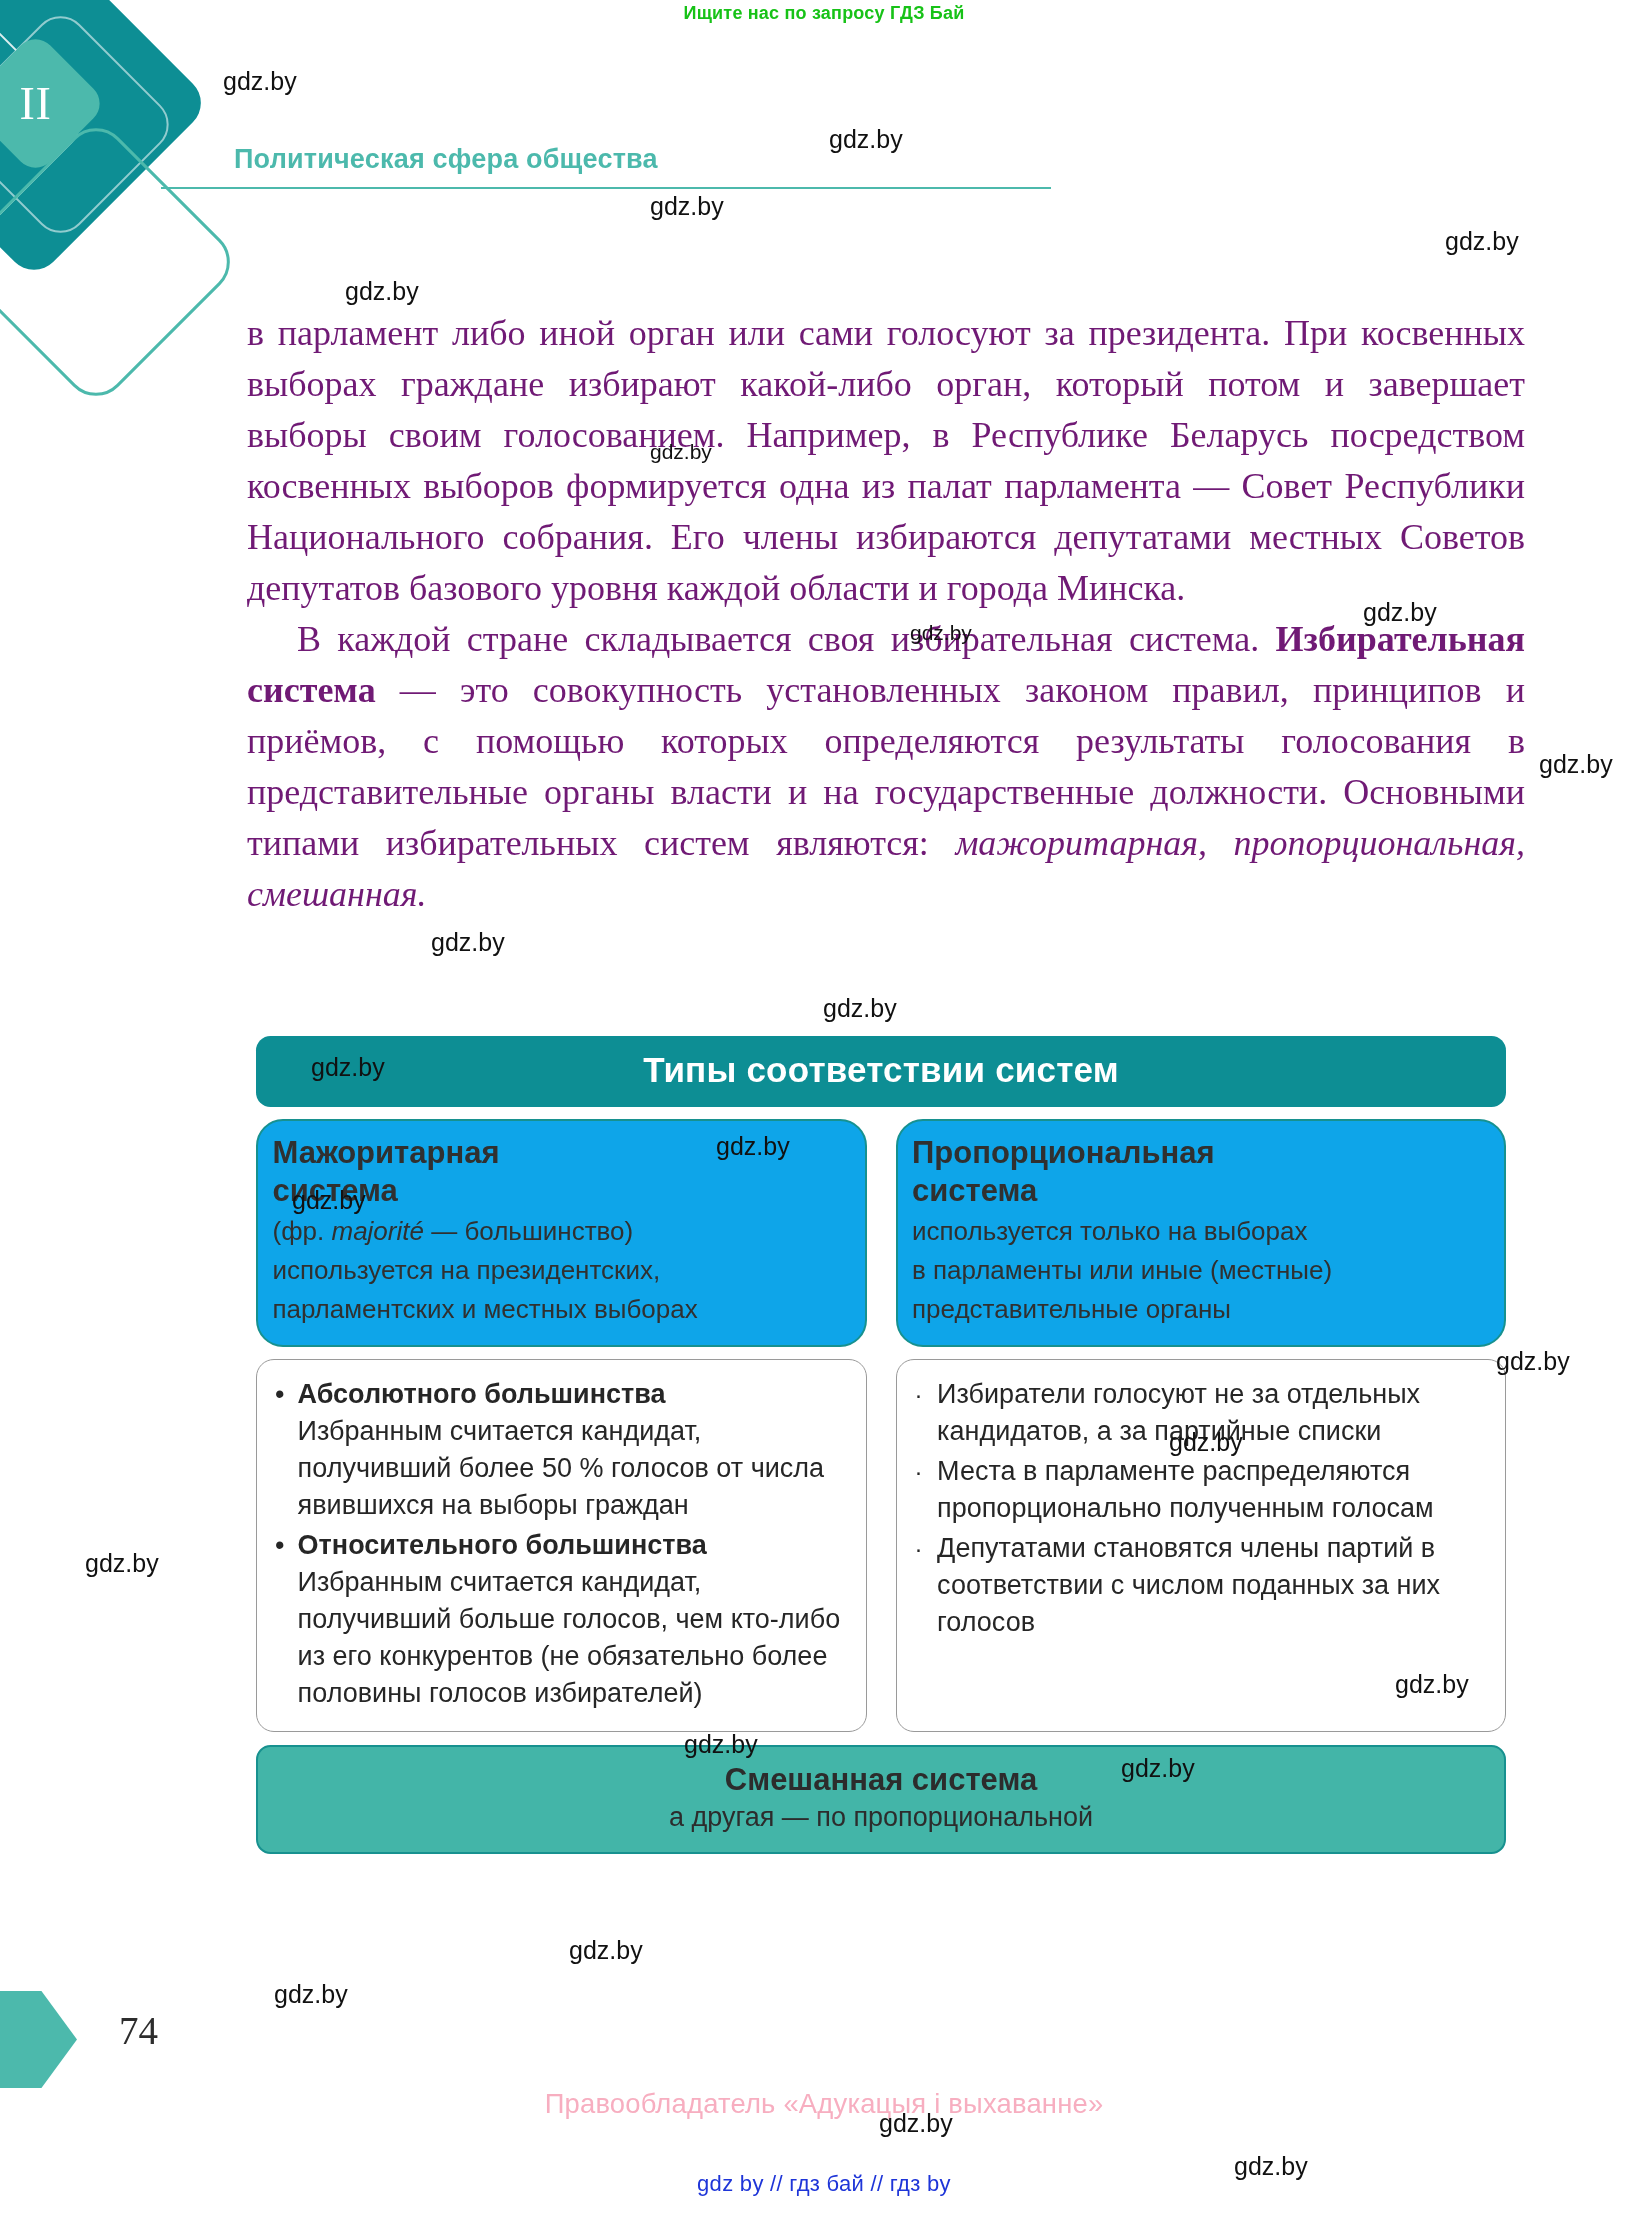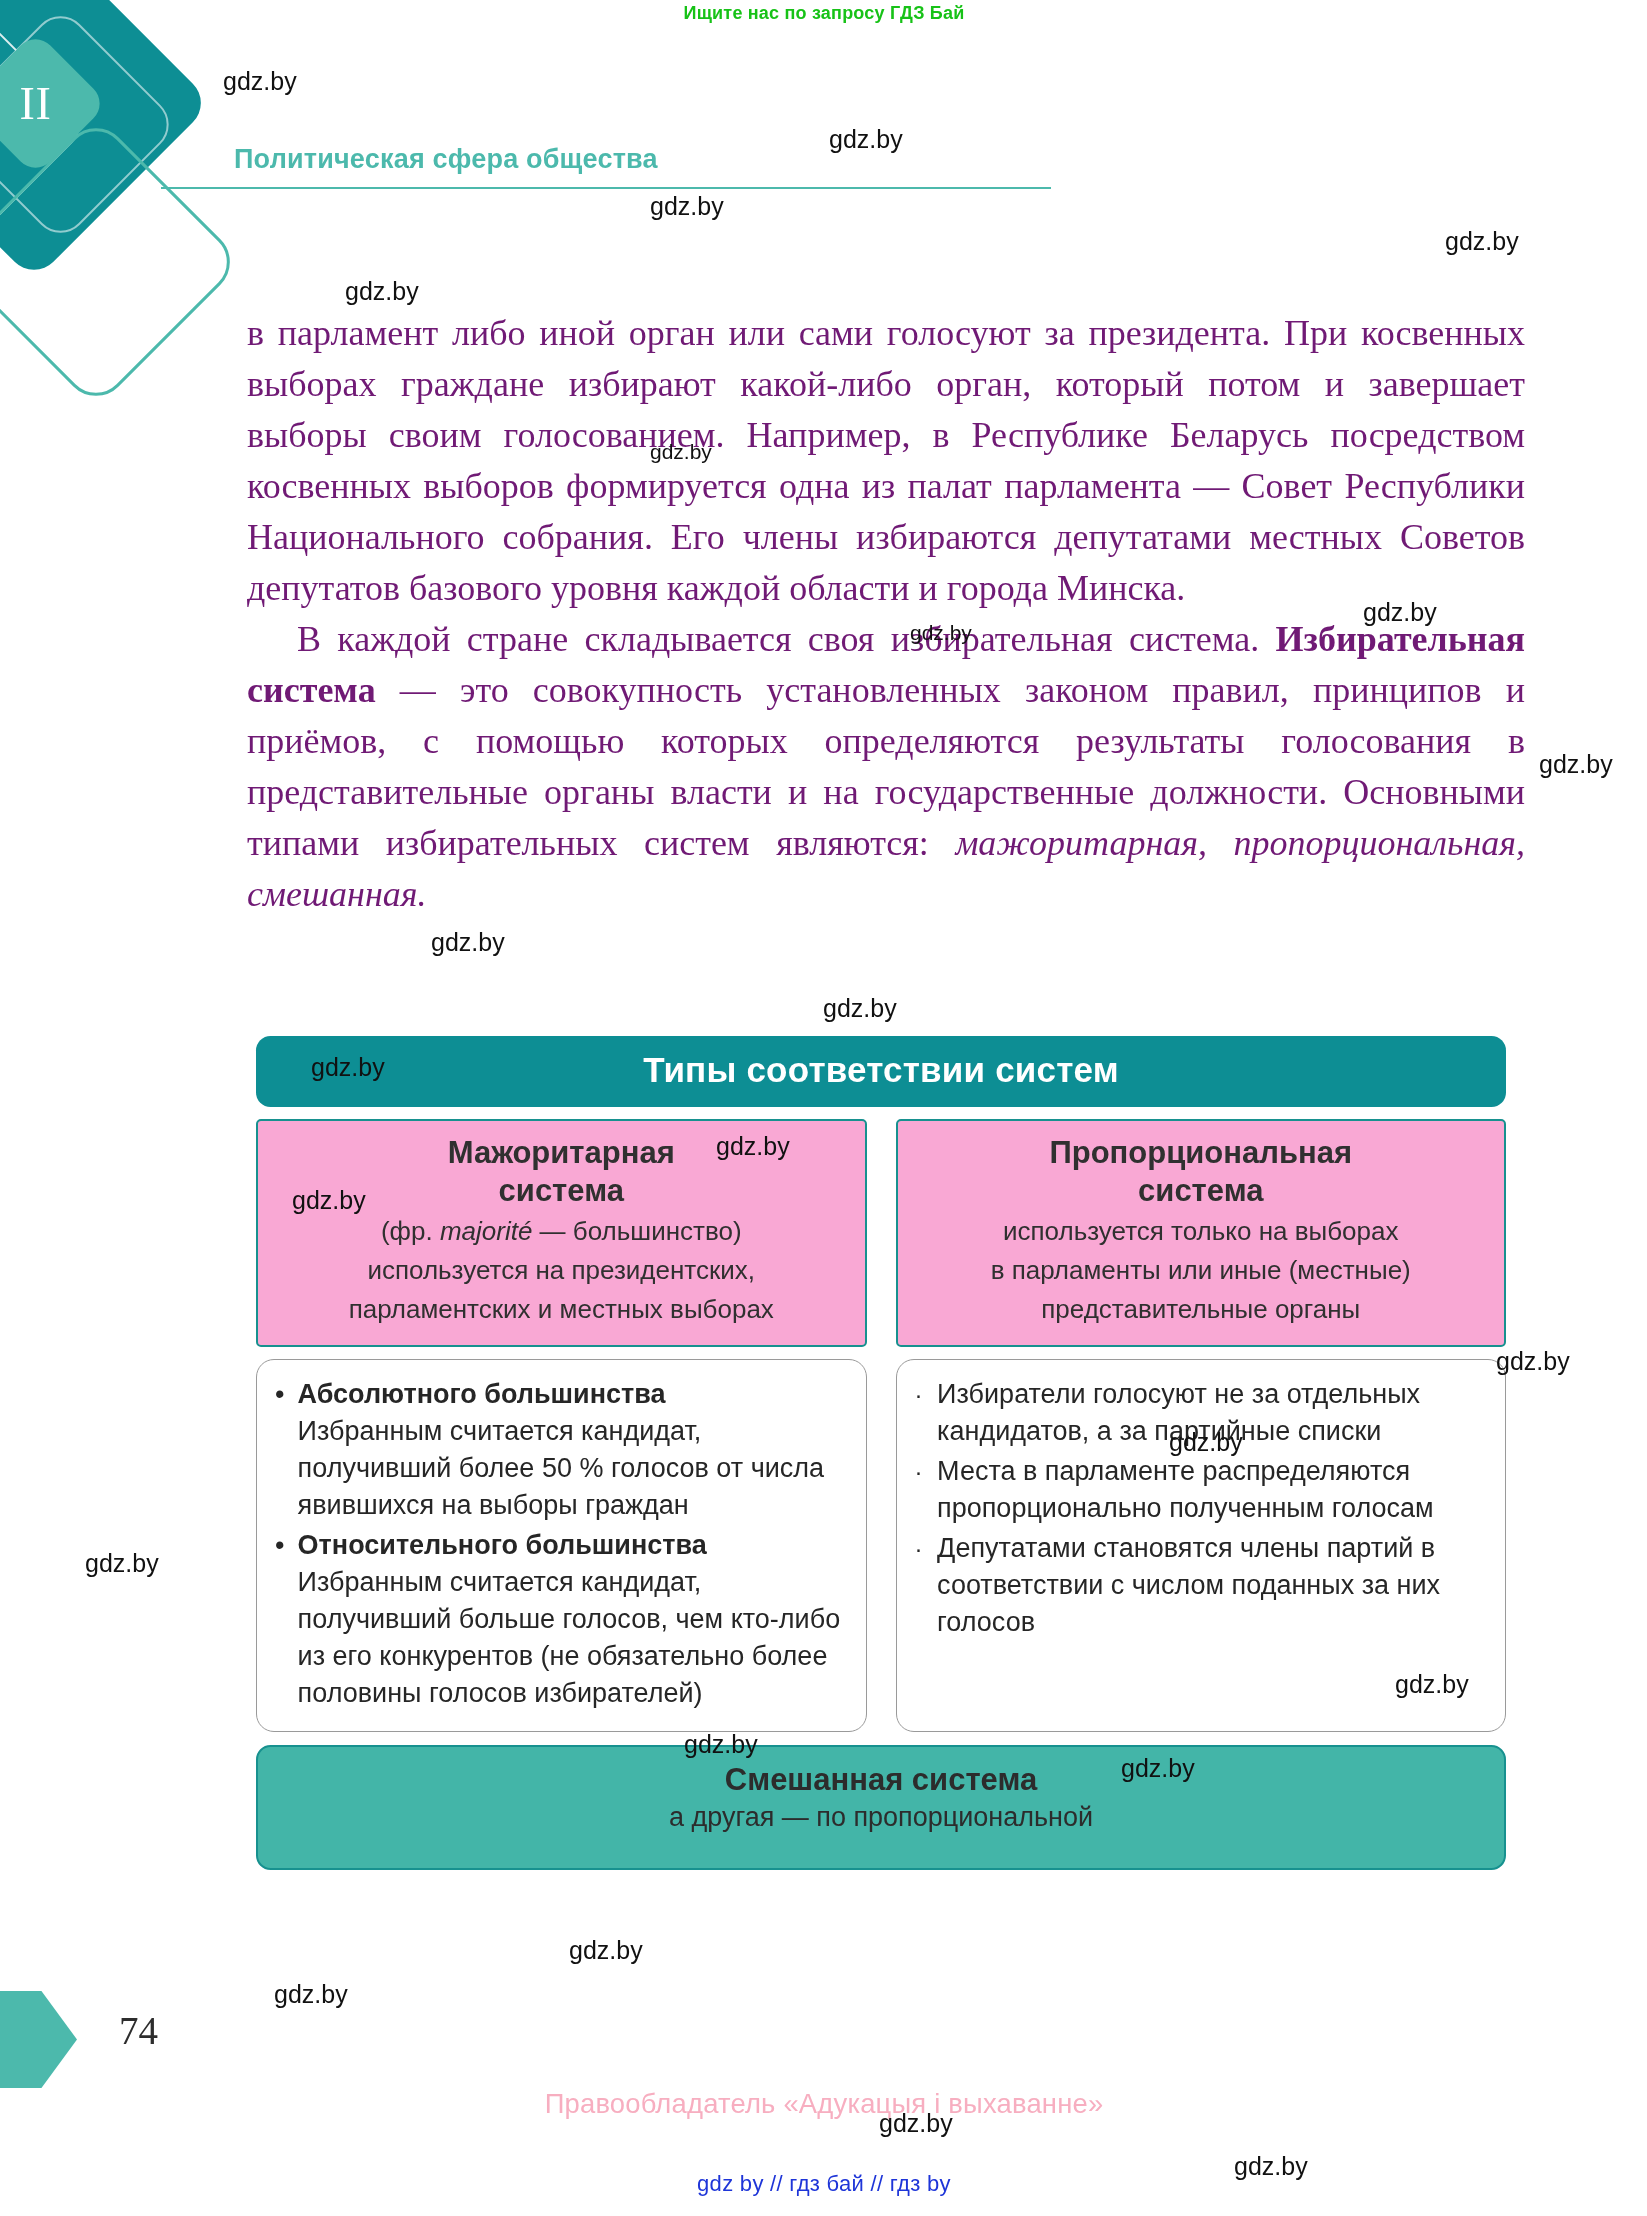--- a/index.html
+++ b/index.html
@@ -167,25 +167,25 @@
     letter-spacing: 0.2px;
   }
   .scheme-cols {
     display: flex;
     gap: 29px;
     margin-top: 12px;
   }
   .col { width: 611px; display: flex; flex-direction: column; }
 
   .type-head {
-    background: #f9a8d4;
+    background: #0ea5e9;
     border: 2.4px solid #17918f;
-    border-radius: 5px;
+    border-radius: 27px;
     padding: 13px 14.5px 18px;
-    text-align: center;
+    text-align: left;
     color: #303030;
     font-family: "Liberation Sans", sans-serif;
   }
   .type-head .name {
     font-weight: bold;
     font-size: 31px;
     line-height: 38px;
   }
   .type-head .sub {
     font-size: 26px;
@@ -222,21 +222,21 @@
   .b-text strong { font-weight: bold; }
 
   .mixed-box {
     margin-top: 13px;
     background: #43b5a8;
     border: 2.4px solid #17918f;
     border-radius: 14.5px;
     text-align: center;
     color: #2c2c2c;
     font-family: "Liberation Sans", sans-serif;
-    padding: 13px 16px 32px;
+    padding: 13px 16px 16px;
   }
   .mixed-box .name {
     font-weight: bold;
     font-size: 31px;
     line-height: 39px;
   }
   .mixed-box .sub {
     font-size: 27px;
     line-height: 37px;
   }

